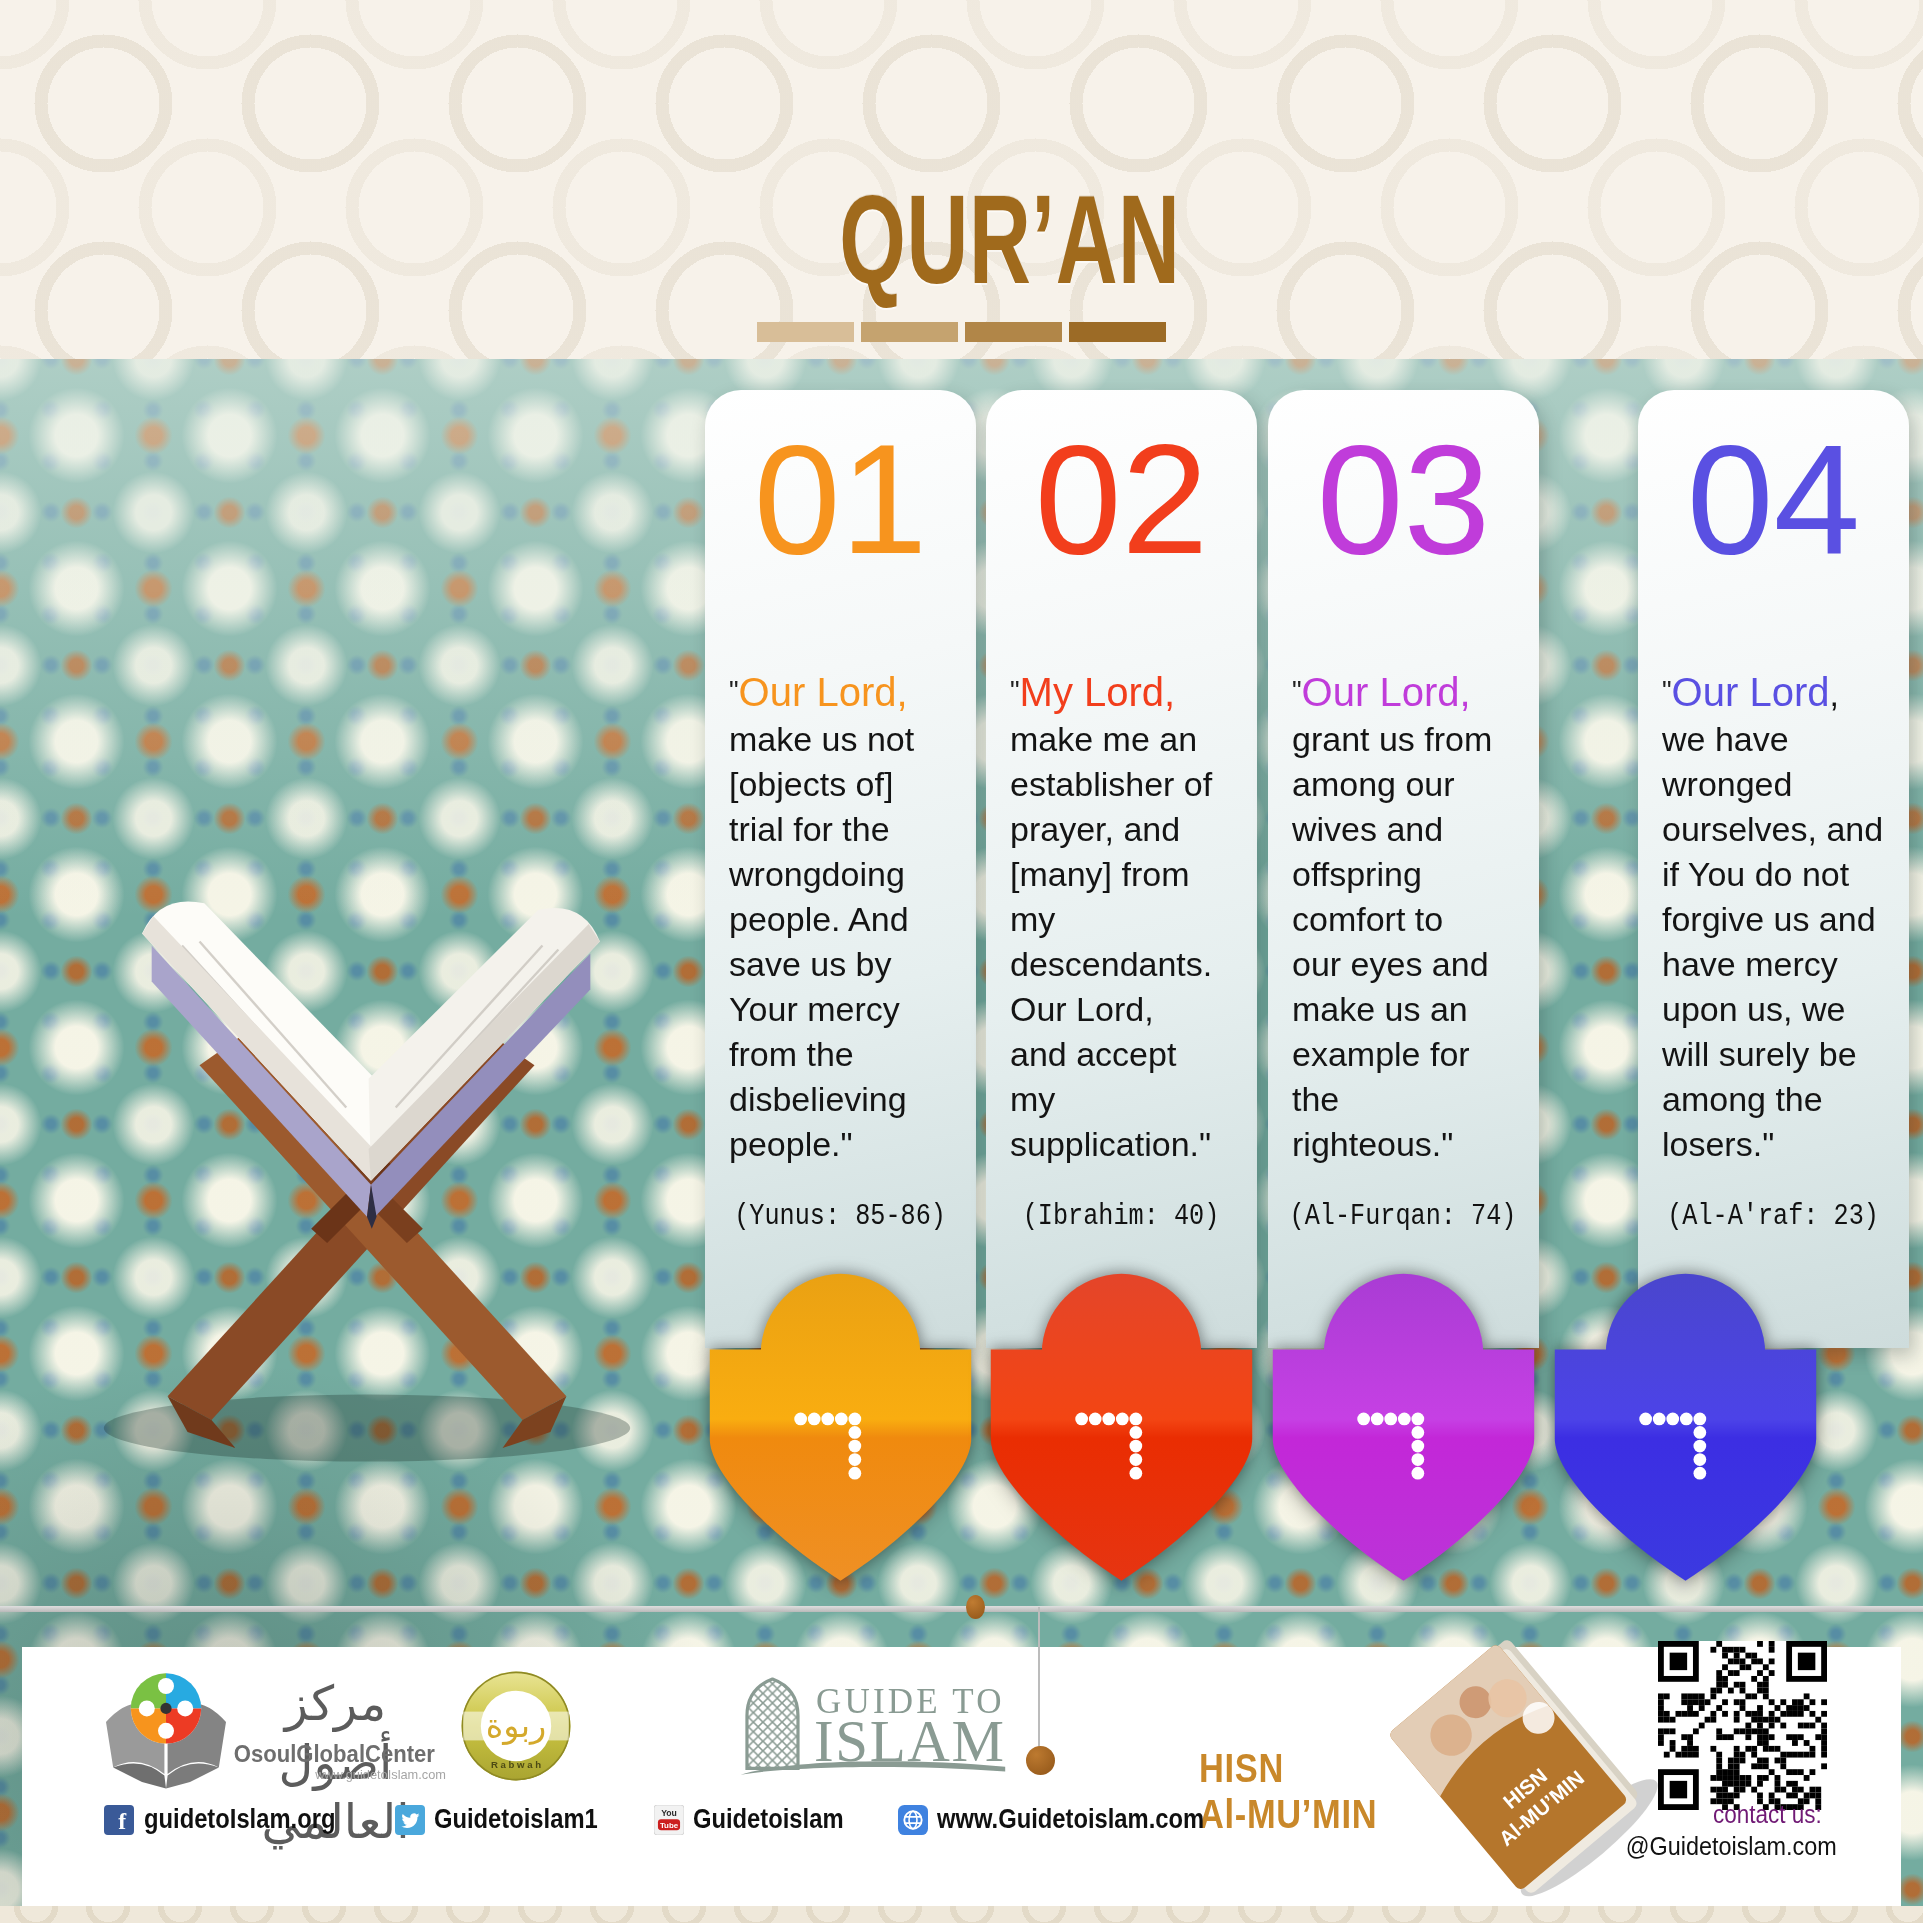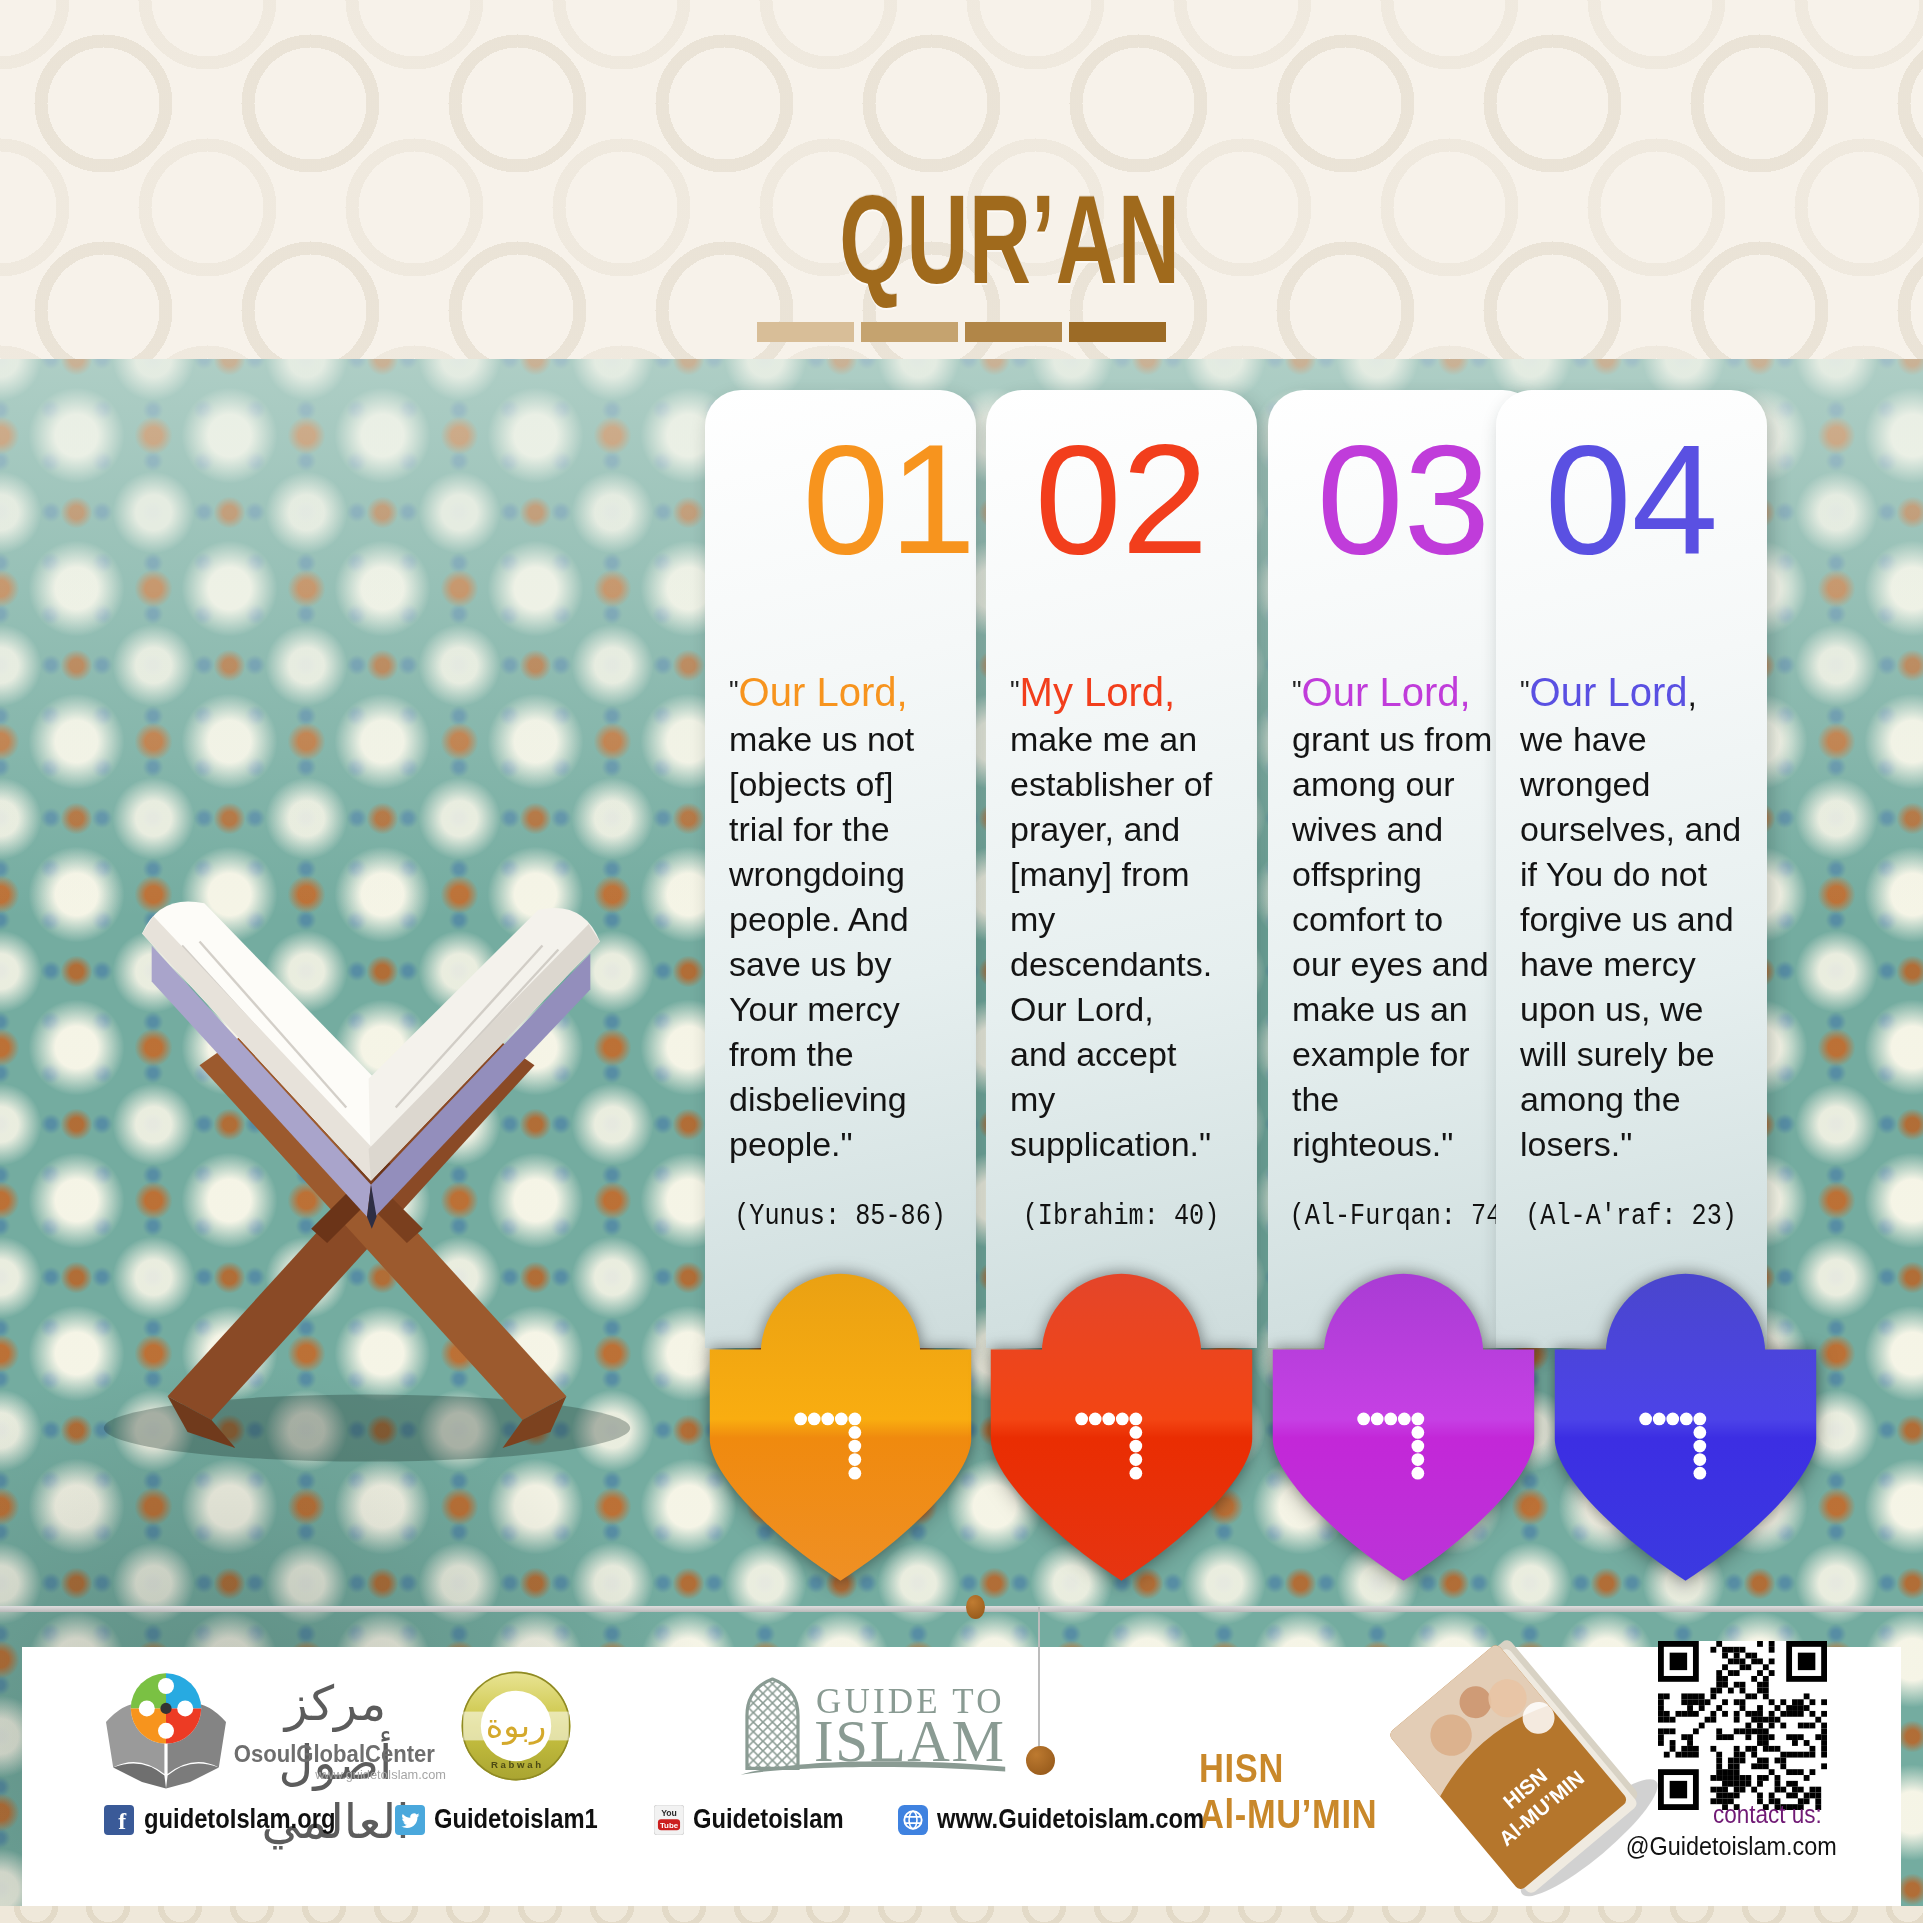--- a/index.html
+++ b/index.html
@@ -149,21 +149,21 @@
         <path d="M374,408 L190,200"></path>
       <path d="M420,470 L655,218"></path>
         <path d="M428,440 L640,210"></path>
         <path d="M436,408 L620,205"></path>
     </g>
     <path d="M405,500 L118,190 l14,-22 L408,460 Z" fill="#e7e2da"></path>
     <path d="M405,500 L692,200 l-14,-22 L402,460 Z" fill="#dcd7cf"></path>
   </svg>
 
   <div class="card" style="left:705px">
-    <div class="num" style="color: rgb(247, 148, 30); text-align: right;">01</div>
+    <div class="num" style="color: rgb(247, 148, 30);">01</div>
     <div class="quote"><span class="oq">"</span><span class="lead" style="color: rgb(247, 148, 30);">Our Lord,</span><span>
 make us not
 [objects of]
 trial for the
 wrongdoing
 people. And
 save us by
 Your mercy
 from the
 disbelieving
@@ -193,21 +193,21 @@
 wives and
 offspring
 comfort to
 our eyes and
 make us an
 example for
 the
 righteous."</span></div>
     <div class="ref"><span>(Al-Furqan: 74)</span></div>
   </div>
-  <div class="card" style="left:1496px">
+  <div class="card" style="left:1638px">
     <div class="num" style="color: rgb(90, 80, 226);">04</div>
     <div class="quote"><span class="oq">"</span><span class="lead" style="color: rgb(90, 80, 226); margin-top: 21px;">Our Lord</span><span>,
 we have
 wronged
 ourselves, and
 if You do not
 forgive us and
 have mercy
 upon us, we
 will surely be

